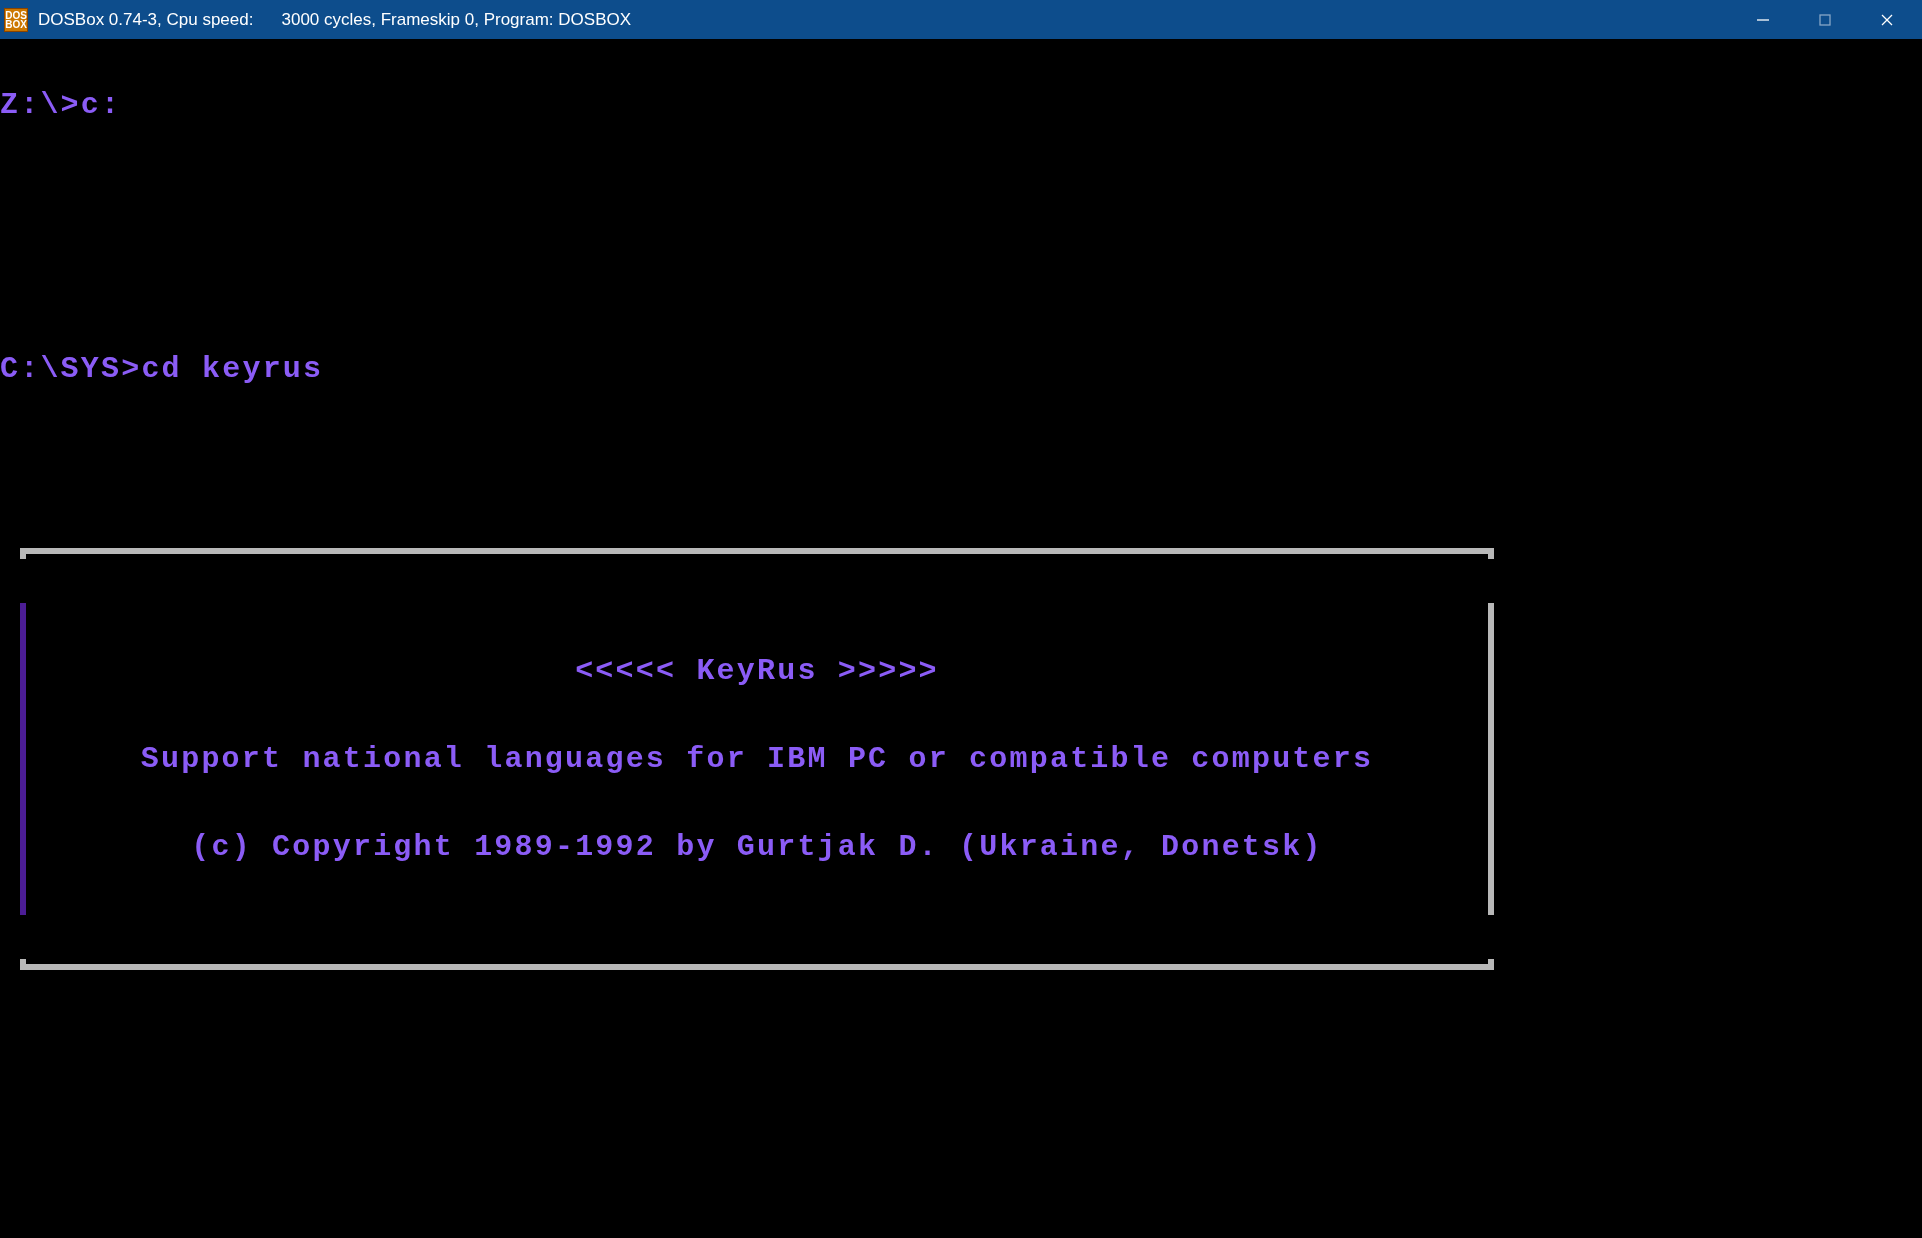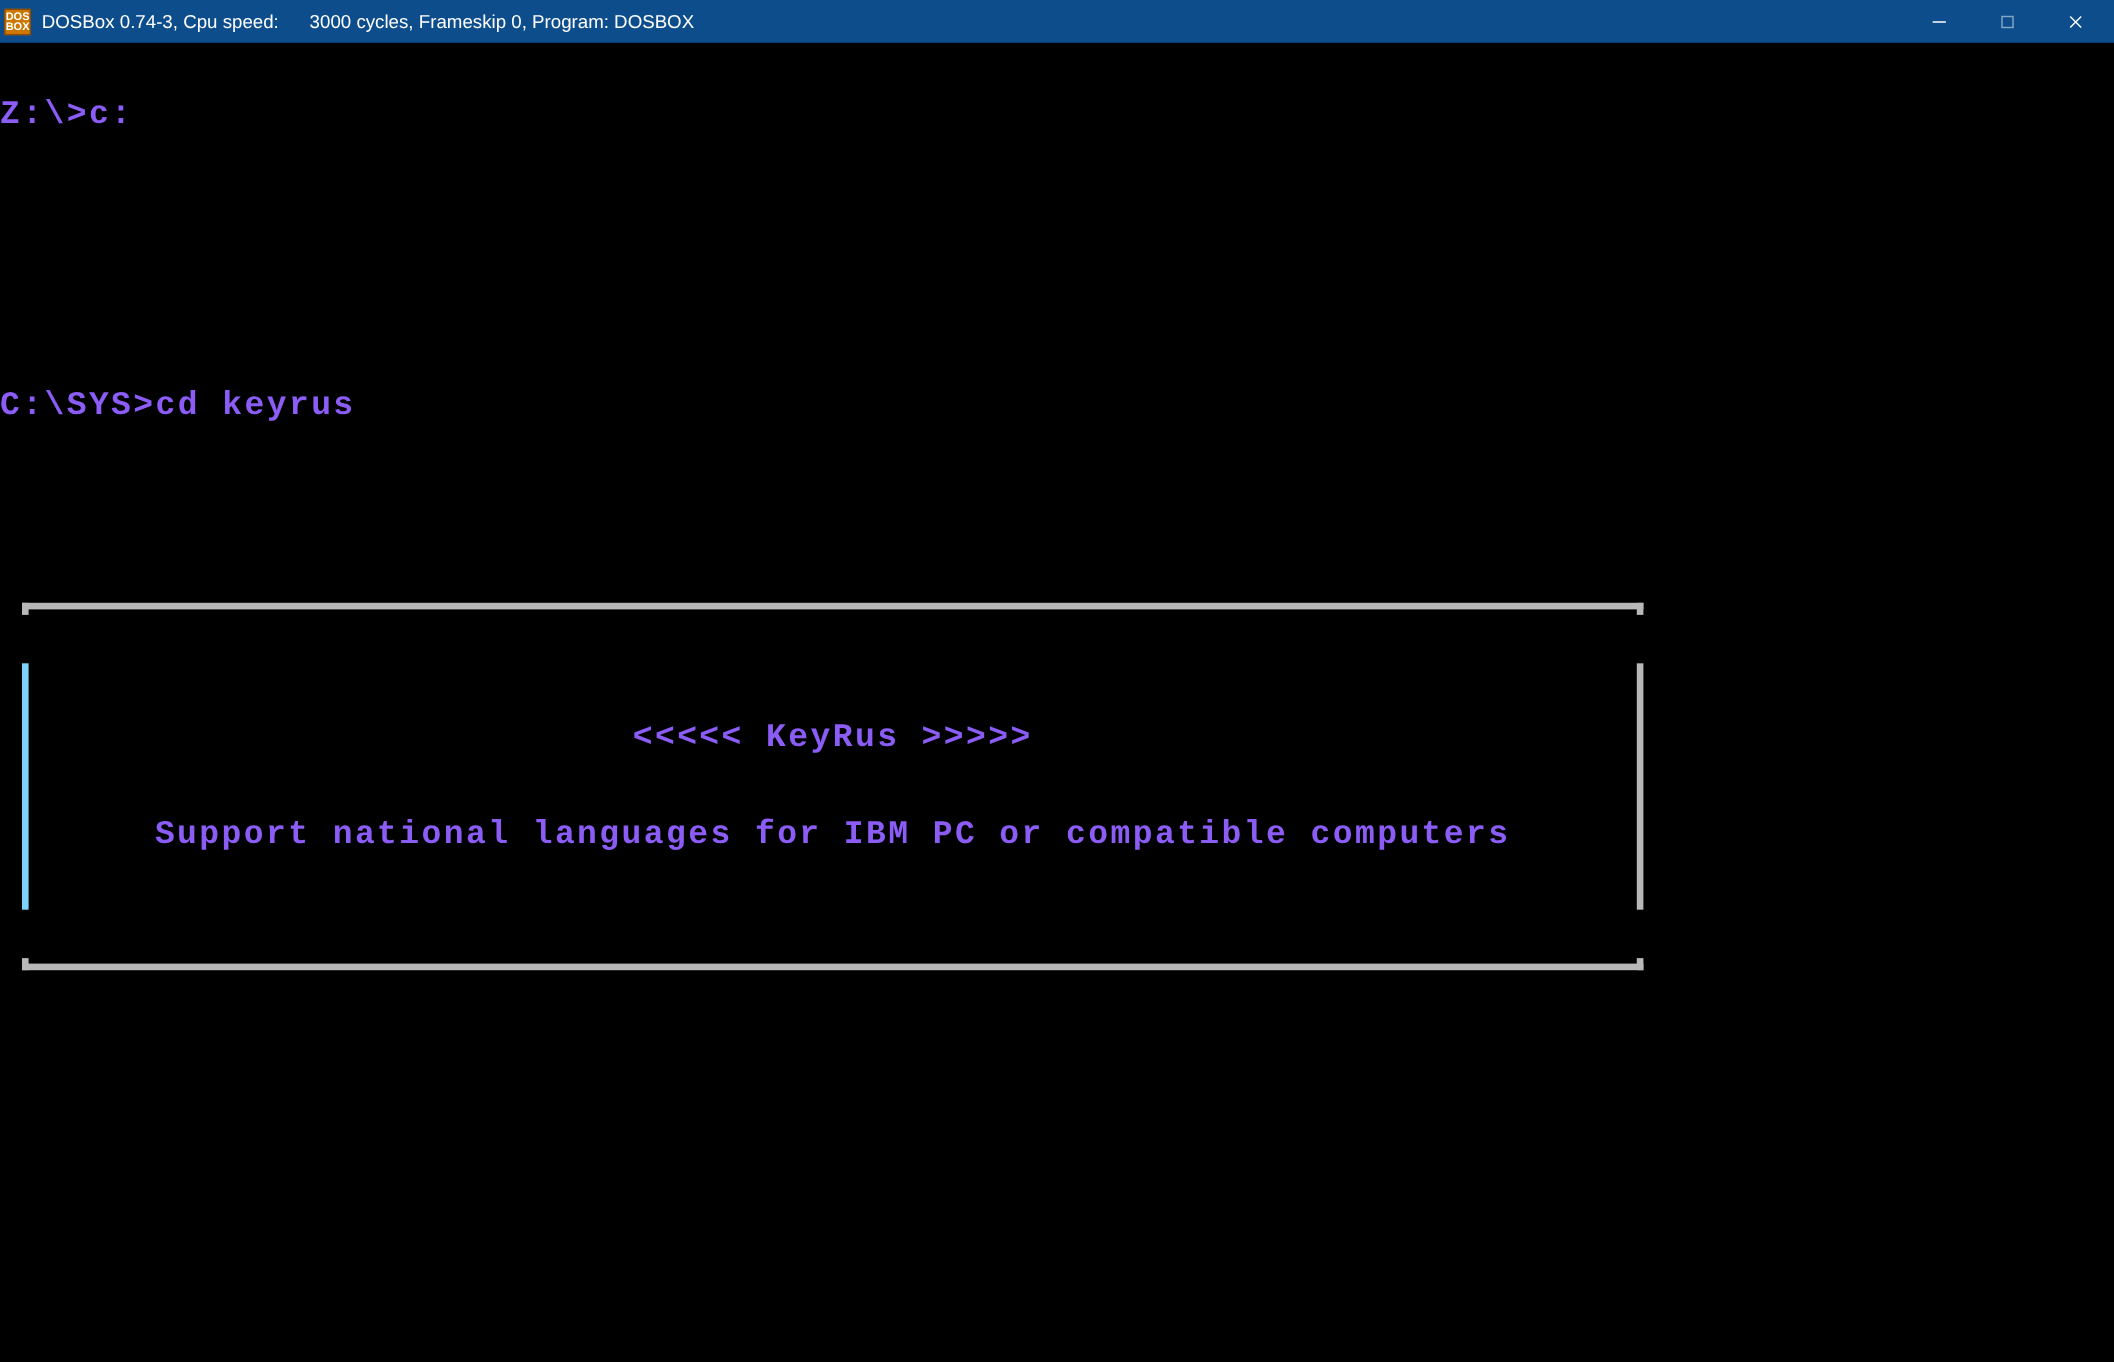--- a/index.html
+++ b/index.html
@@ -95,21 +95,21 @@
       width: 1474px;
       margin-top: 25px;
     }
     .box-bottom {
       border-bottom: 6px solid #b8b8b8;
       margin-left: 20px;
       width: 1474px;
       margin-bottom: 28px;
     }
     .box-mid {
-      border-left: 6px solid #7dd3fc;
+      border-left: 6px solid #4c1d95;
       border-right: 6px solid #b8b8b8;
       margin-left: 20px;
       width: 1474px;
       text-align: center;
       line-height: 44px;
       padding: 2px 0;
     }
   </style>
 </head>
 <body>
@@ -145,20 +145,21 @@
 <div class="terminal">
 <span class="terminal-line">Z:\&gt;c:</span>
 <span class="terminal-line"></span>
 <span class="terminal-line"></span>
 <span class="terminal-line">C:\SYS&gt;cd keyrus</span>
 <span class="terminal-line"></span>
 <div class="box-top"></div>
 <div class="box-mid">
 <div>&lt;&lt;&lt;&lt;&lt; KeyRus &gt;&gt;&gt;&gt;&gt;</div>
 <div>Support national languages for IBM PC or compatible computers</div>
+<div>(c) Copyright 1989-1992 by Gurtjak D. (Ukraine, Donetsk)</div>
 </div>
 <div class="box-bottom"></div>
 
 
 
 
 
 
 
 

